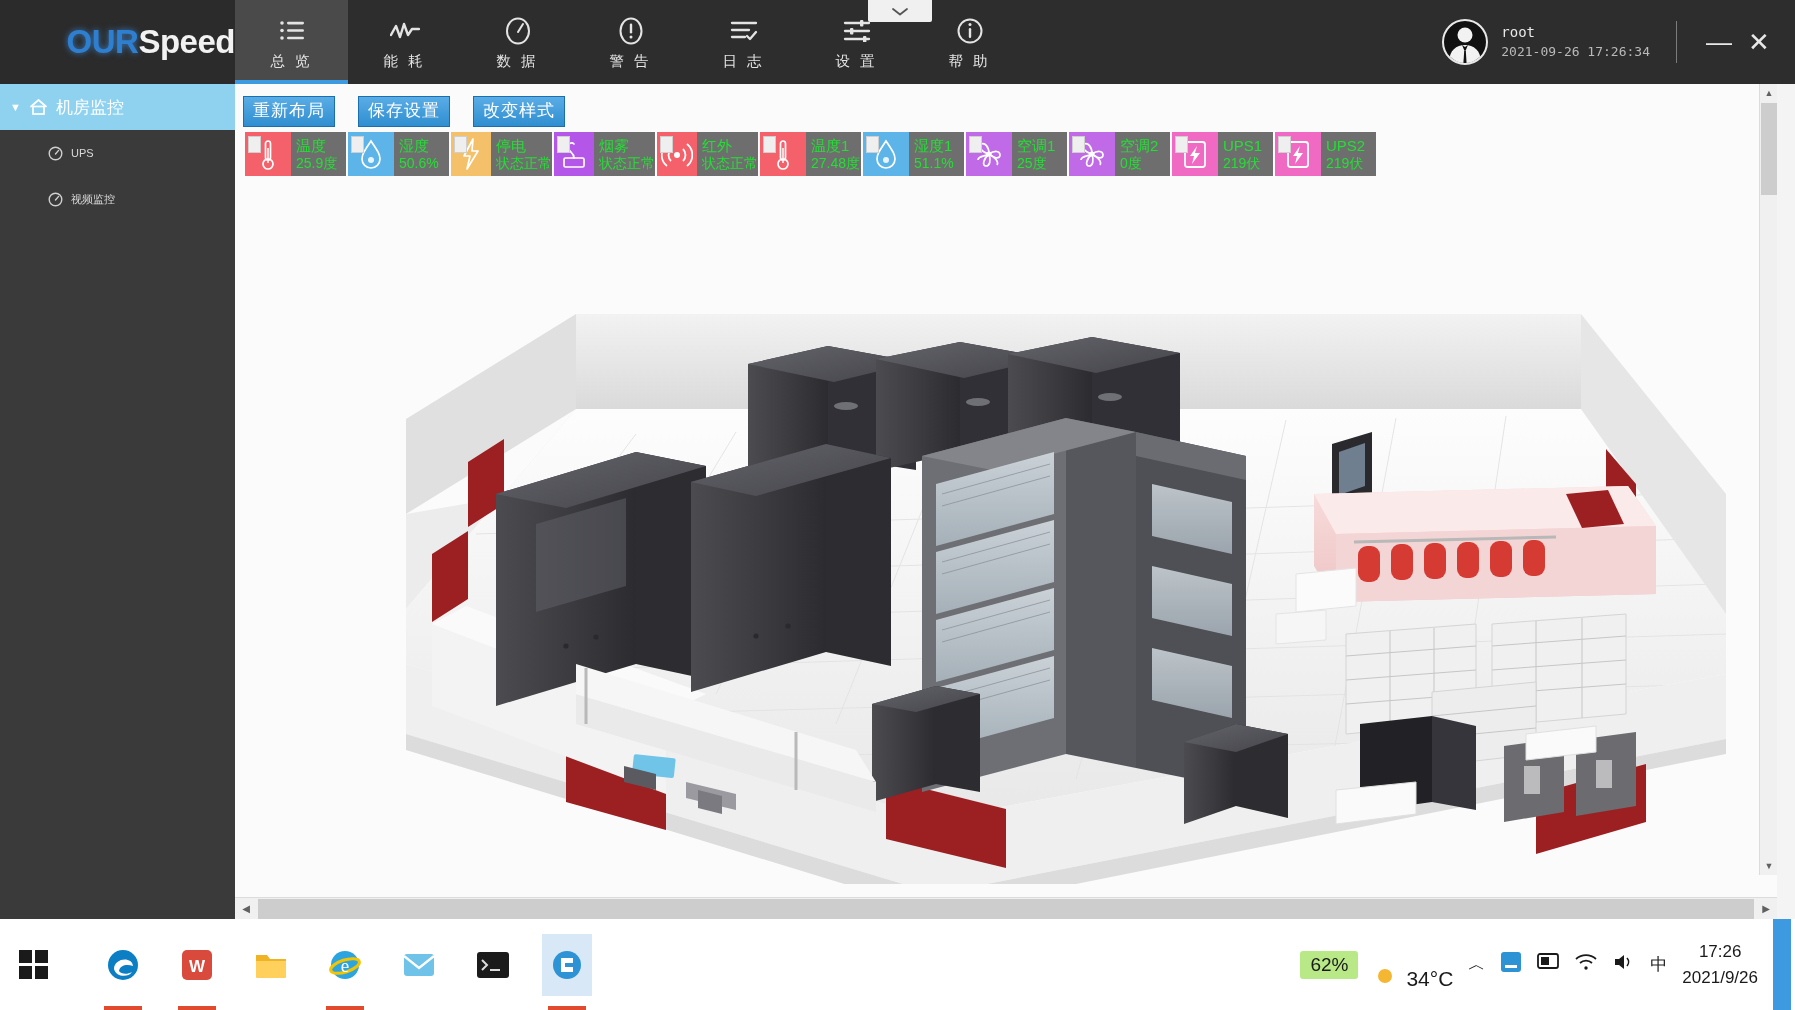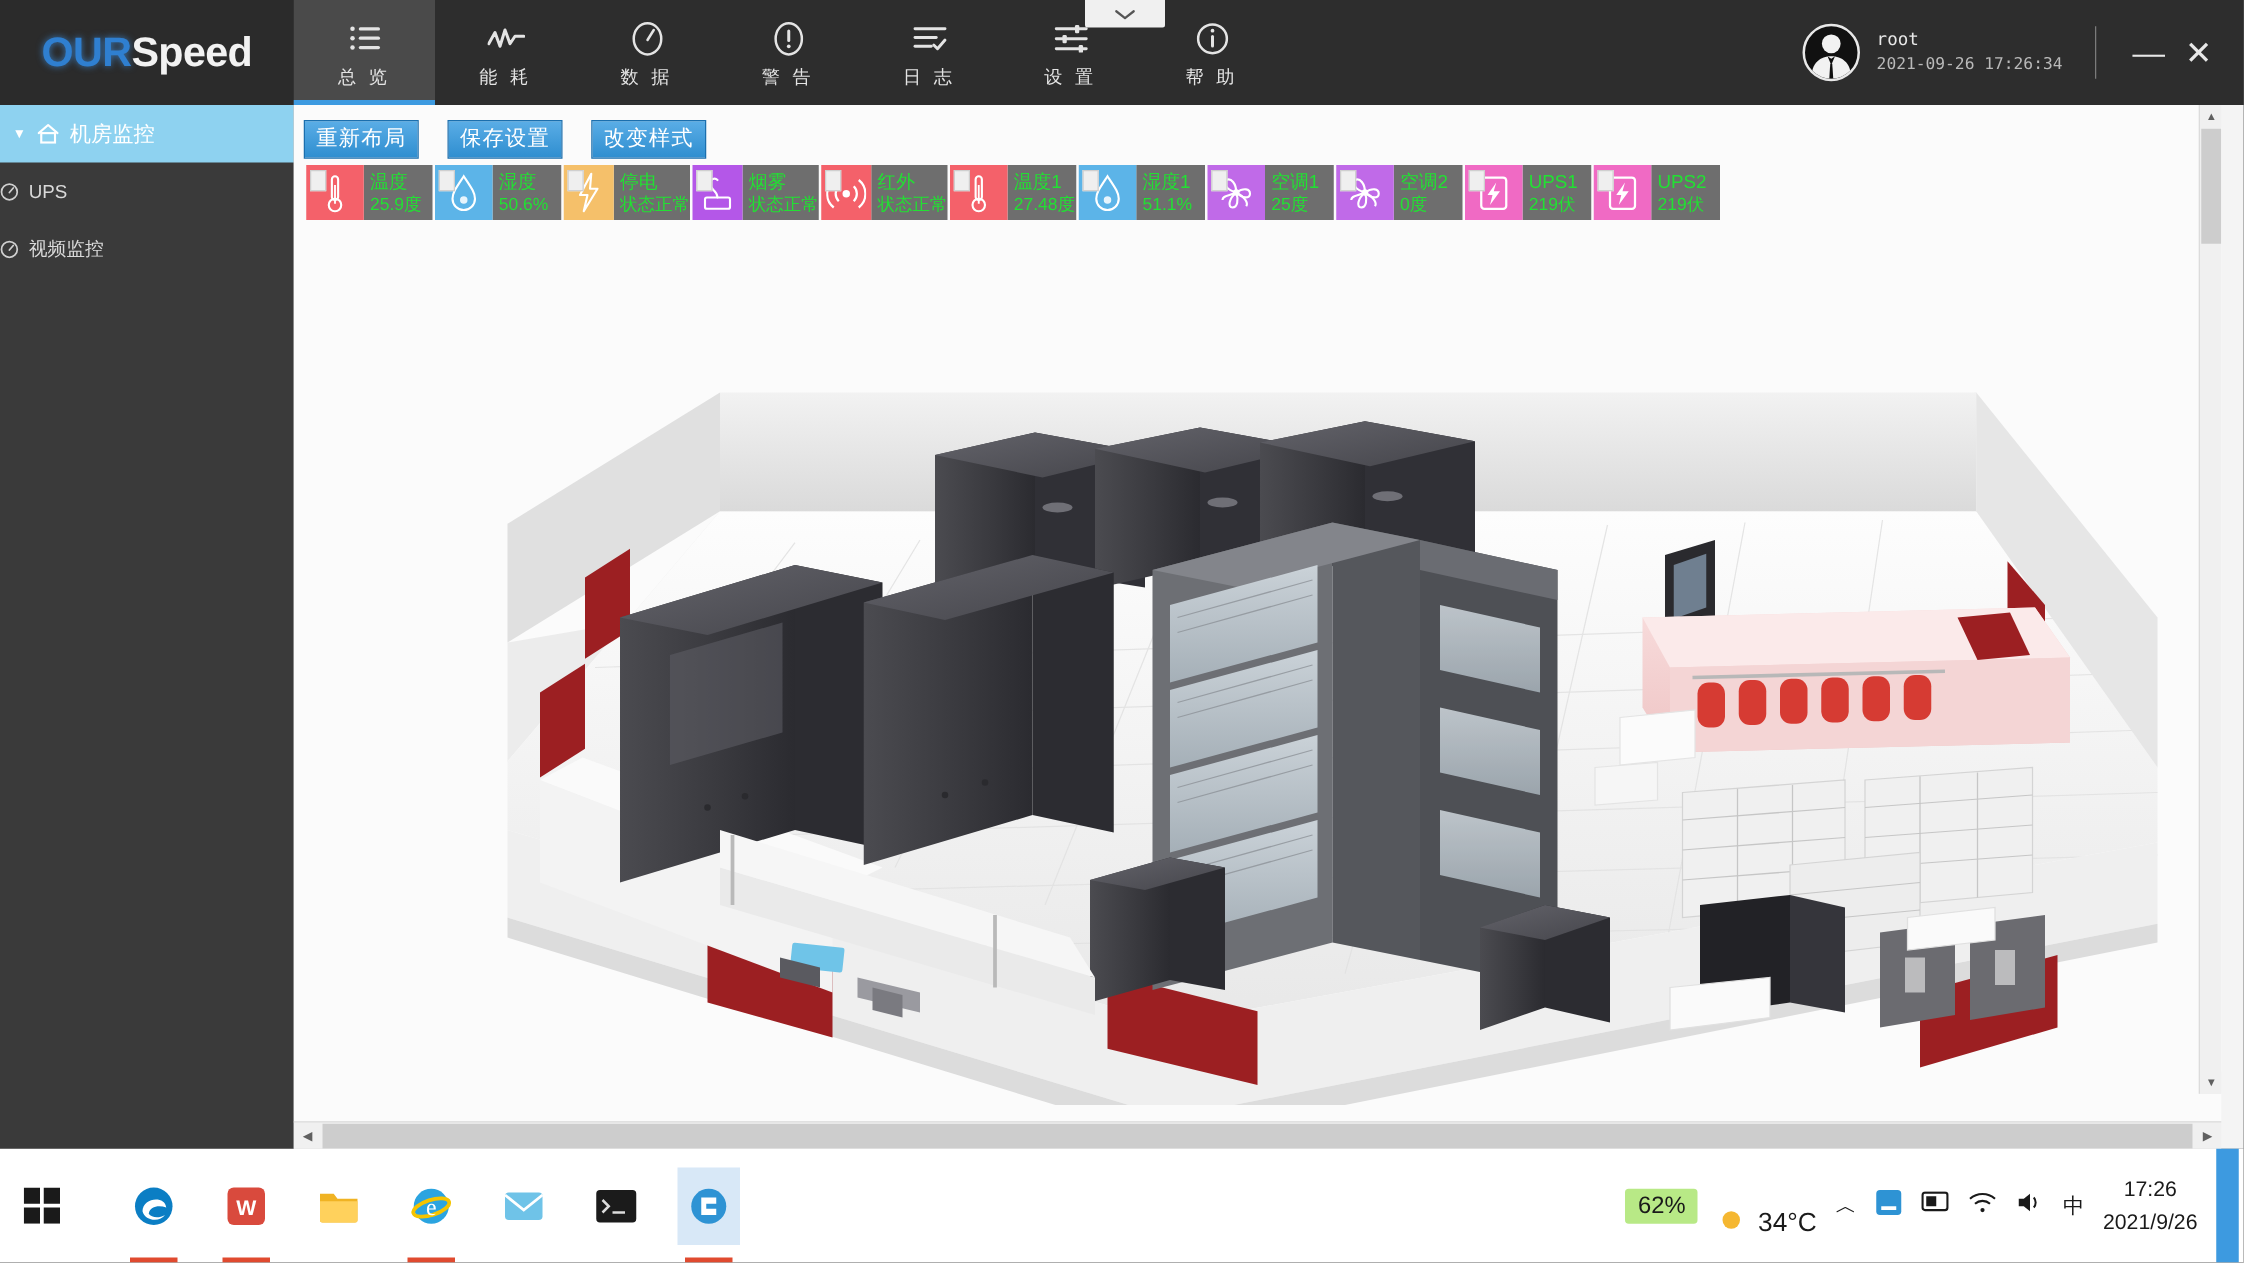--- a/index.html
+++ b/index.html
@@ -10,21 +10,21 @@
     position:relative;
   }
 
   
   #header {
     position:absolute; left:0; top:0; width:1795px; height:84px;
     background:#2d2d2d; display:flex; align-items:stretch;
   }
   #logo-area {
     width:235px; height:84px; background:#2b2b2b;
-    display:flex; align-items:center; justify-content:center;
+    display:flex; align-items:center; justify-content:flex-end;
   }
   #logo { font-size:33px; font-weight:bold; letter-spacing:-0.5px; }
   #logo .our { color:#2f7fd0; text-shadow:0 0 6px rgba(60,140,220,.8); }
   #logo .speed { color:#f2f2f2; }
 
   #tabs { display:flex; align-items:stretch; height:84px; }
   .tab {
     width:113px; height:84px; position:relative;
     display:flex; flex-direction:column; align-items:center; justify-content:center;
     color:#dcdcdc; cursor:pointer;
@@ -62,22 +62,22 @@
   #sidebar {
     position:absolute; left:0; top:84px; width:235px; height:835px; background:#3a3a3a;
   }
   .sb-root {
     height:46px; background:#8ed2f0; display:flex; align-items:center; padding-left:10px;
     color:#ffffff; font-size:17px; cursor:pointer;
   }
   .sb-root .caret { font-size:11px; margin-right:8px; color:#ffffff; }
   .sb-root .hicon { margin-right:8px; display:flex; }
   .sb-item {
-    height:46px; display:flex; align-items:center; 
-    color:#d9d9d9; font-size:15px; cursor:pointer;
+    height:46px; display:flex; align-items:center; padding-left:48px;
+    color:#d9d9d9; font-size:11px; cursor:pointer;
   }
   .sb-item .micon { margin-right:8px; display:flex; }
 
   
   #main {
     position:absolute; left:235px; top:84px; width:1560px; height:835px; background:#f4f4f4;
   }
   #content {
     position:absolute; left:0; top:0; right:18px; bottom:22px; background:#fbfbfb; overflow:hidden;
   }

